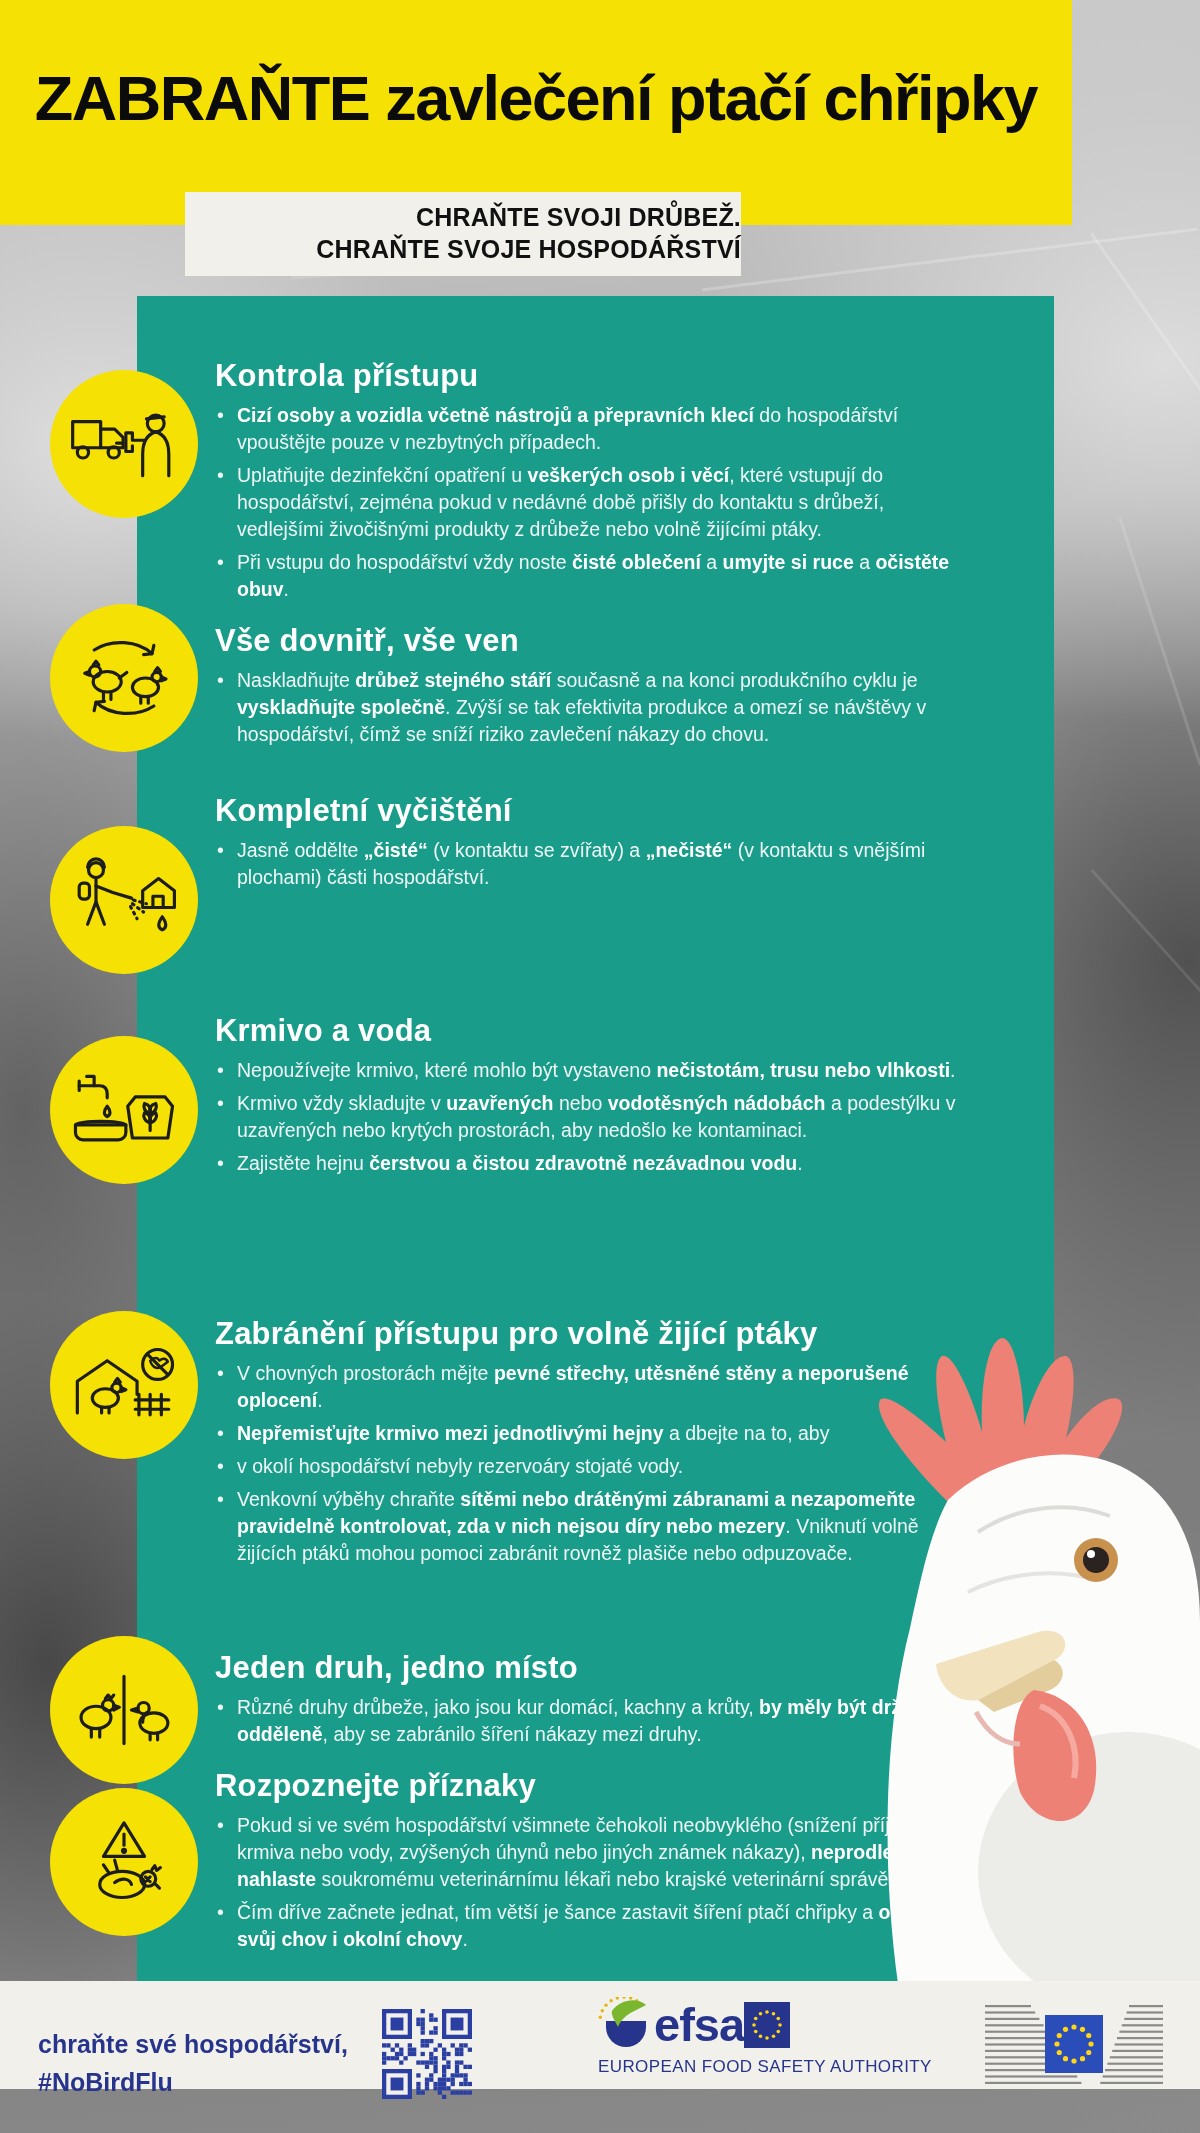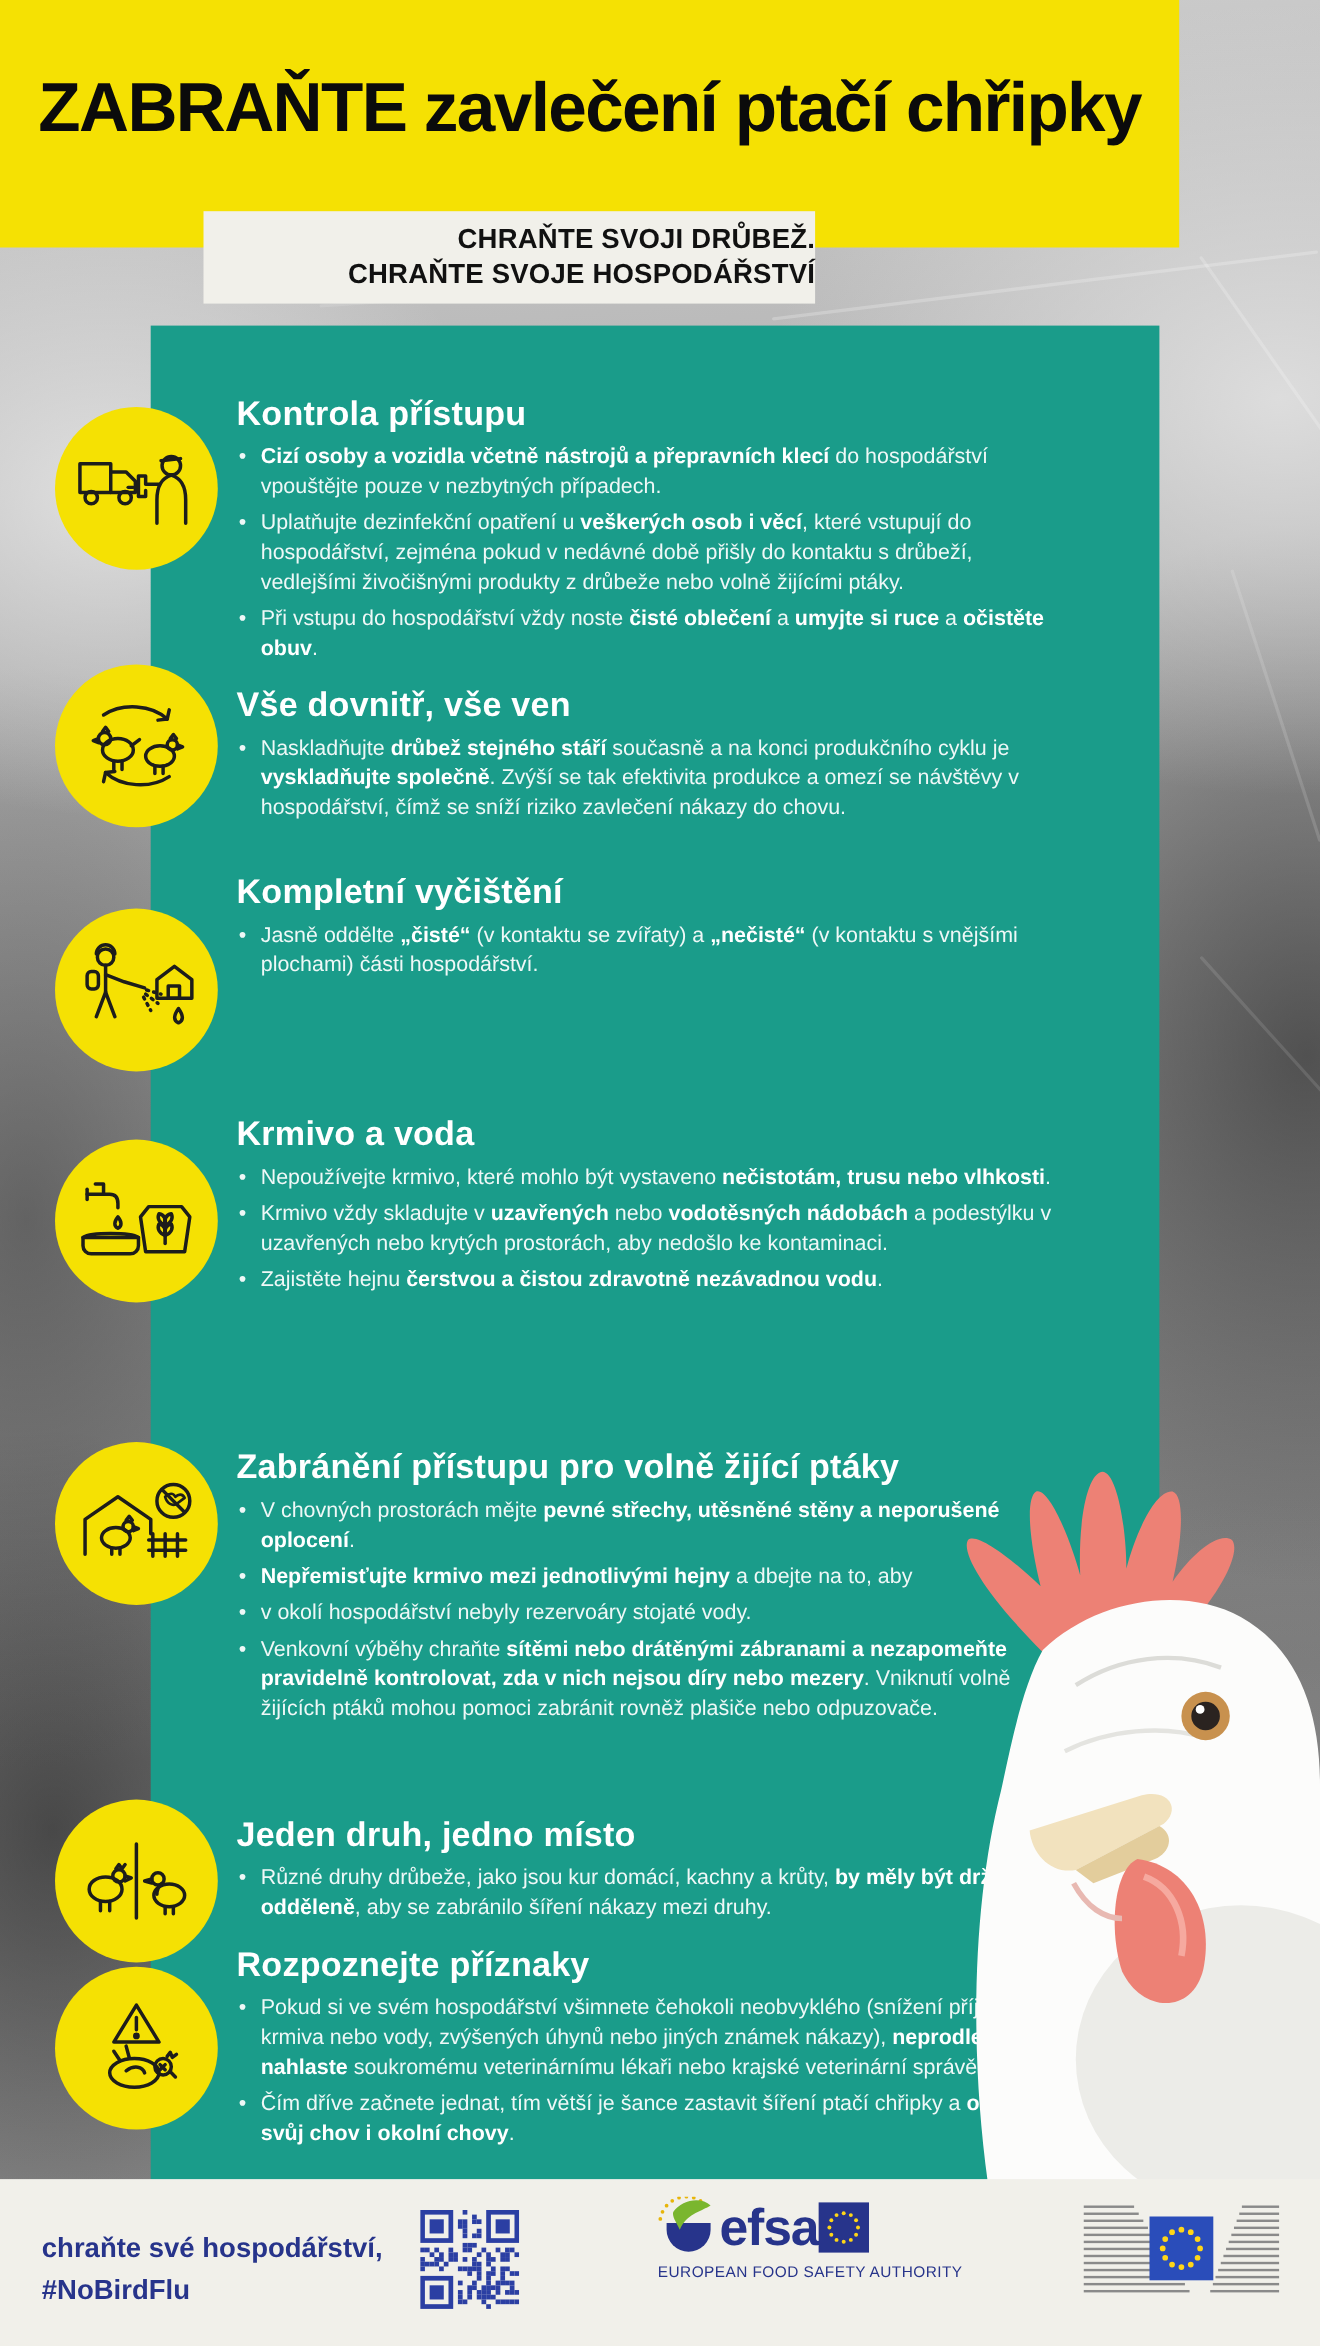--- a/index.html
+++ b/index.html
@@ -63,29 +63,29 @@
   .ic1{top:370px;} .ic2{top:604px;} .ic3{top:826px;} .ic4{top:1036px;}
   .ic5{top:1311px;} .ic6{top:1636px;} .ic7{top:1788px;}
   .icon-circle svg{width:112px; height:96px;}
   .lineart{stroke:var(--ink); stroke-width:3.4; fill:none; stroke-linecap:round; stroke-linejoin:round;}
 
   
   .chicken{position:absolute; left:828px; top:1292px; width:372px; height:692px;
     z-index:3; overflow:hidden;}
 
   
-  .footer{position:absolute; left:0; top:1981px; width:1200px; height:152px;
+  .footer{position:absolute; left:0; top:1981px; width:1200px; height:108px;
     background:var(--paper); z-index:5;}
   .campaign{position:absolute; left:38px; top:44px; color:var(--blue);
     font-size:25px; font-weight:800; line-height:38px;}
   .qr{position:absolute; left:382px; top:28px; width:90px; height:90px;}
   .efsa{position:absolute; left:598px; top:16px; width:280px;}
   .efsa-row{display:flex; align-items:center; gap:0;}
   .efsa-word{font-size:47px; font-weight:800; color:var(--blue); letter-spacing:-1px; line-height:52px;}
-  .efsa-tagline{margin-top:4px; font-size:14px; letter-spacing:.4px; color:var(--blue);
+  .efsa-tagline{margin-top:4px; font-size:17px; letter-spacing:.4px; color:var(--blue);
     font-weight:500; white-space:nowrap;}
   .ec-logo{position:absolute; left:985px; top:20px; width:178px; height:92px;}
 </style>
 </head>
 <body>
 
 <div class="poster">
 
   <div class="photo-bg"></div>
   <div class="wire w1"></div>

